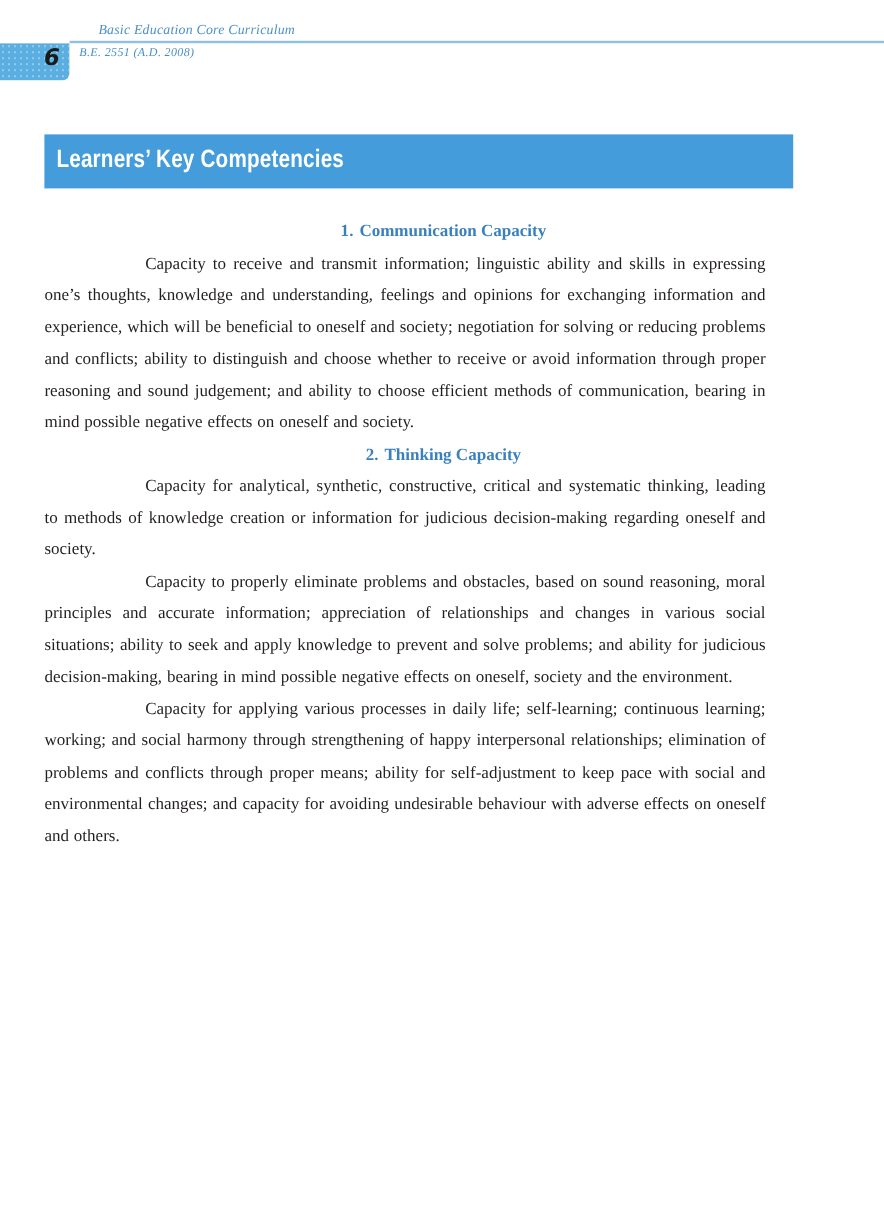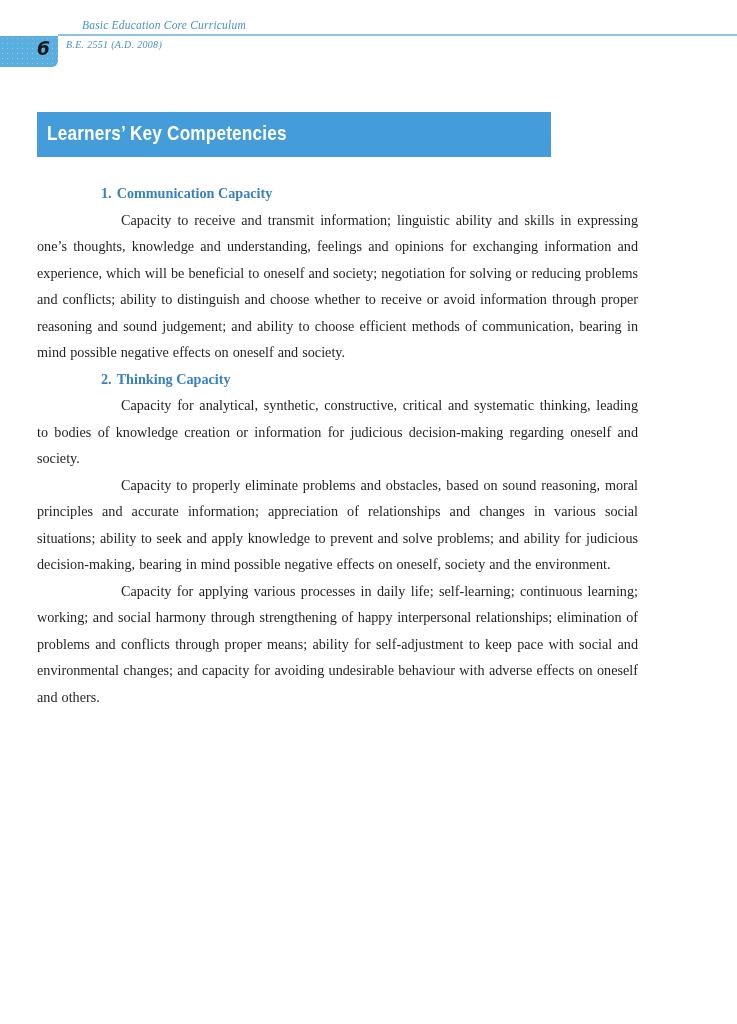--- a/index.html
+++ b/index.html
@@ -70,21 +70,21 @@
       font-style: italic;
       font-weight: bold;
       font-size: 19px;
       color: #1a1a1a;
     }
     
     .section-bar {
       position: absolute;
       left: 37px;
       top: 112px;
-      width: 514px;
+      width: 624px;
       height: 45px;
       background: #449cdb;
     }
     .section-title {
       position: absolute;
       left: 10px;
       top: 9px;
       font-family: "Liberation Sans", "DejaVu Sans", sans-serif;
       font-weight: bold;
       font-size: 21px;
@@ -115,20 +115,21 @@
     .item-para {
       text-indent: 84px;
     }
     .item-heading {
       margin: 0;
       padding-left: 64px;
       font-weight: bold;
       color: #3a80bd;
       font-size: 14.2px;
       line-height: 26.5px;
+      text-align: center;
     }
     .item-number {
       margin-right: 5px;
     }
   </style>
 </head>
 <body>
 
 <div class="running-header">
   <div class="page-tab">
@@ -145,21 +146,21 @@
 
 <div class="content">
 
   <div>
     <p class="item-heading"><span class="item-number">1.</span><span>Communication Capacity</span></p>
     <p class="para item-para">Capacity to receive and transmit information; linguistic ability and skills in expressing one’s thoughts, knowledge and understanding, feelings and opinions for exchanging information and experience, which will be beneficial to oneself and society; negotiation for solving or reducing problems and conflicts; ability to distinguish and choose whether to receive or avoid information through proper reasoning and sound judgement; and ability to choose efficient methods of communication, bearing in mind possible negative effects on oneself and society.</p>
   </div>
 
   <div>
     <p class="item-heading"><span class="item-number">2.</span><span>Thinking Capacity</span></p>
-    <p class="para item-para">Capacity for analytical, synthetic, constructive, critical and systematic thinking, leading to bodies of knowledge creation or information for judicious decision-making regarding oneself and society.</p>
+    <p class="para item-para">Capacity for analytical, synthetic, constructive, critical and systematic thinking, leading to methods of knowledge creation or information for judicious decision-making regarding oneself and society.</p>
   </div>
 
   <div>
     <p class="para item-para">Capacity to properly eliminate problems and obstacles, based on sound reasoning, moral principles and accurate information; appreciation of relationships and changes in various social situations; ability to seek and apply knowledge to prevent and solve problems; and ability for judicious decision-making, bearing in mind possible negative effects on oneself, society and the environment.</p>
   </div>
 
   <div>
     <p class="para item-para">Capacity for applying various processes in daily life; self-learning; continuous learning; working; and social harmony through strengthening of happy interpersonal relationships; elimination of problems and conflicts through proper means; ability for self-adjustment to keep pace with social and environmental changes; and capacity for avoiding undesirable behaviour with adverse effects on oneself and others.</p>
   </div>
 </div>

